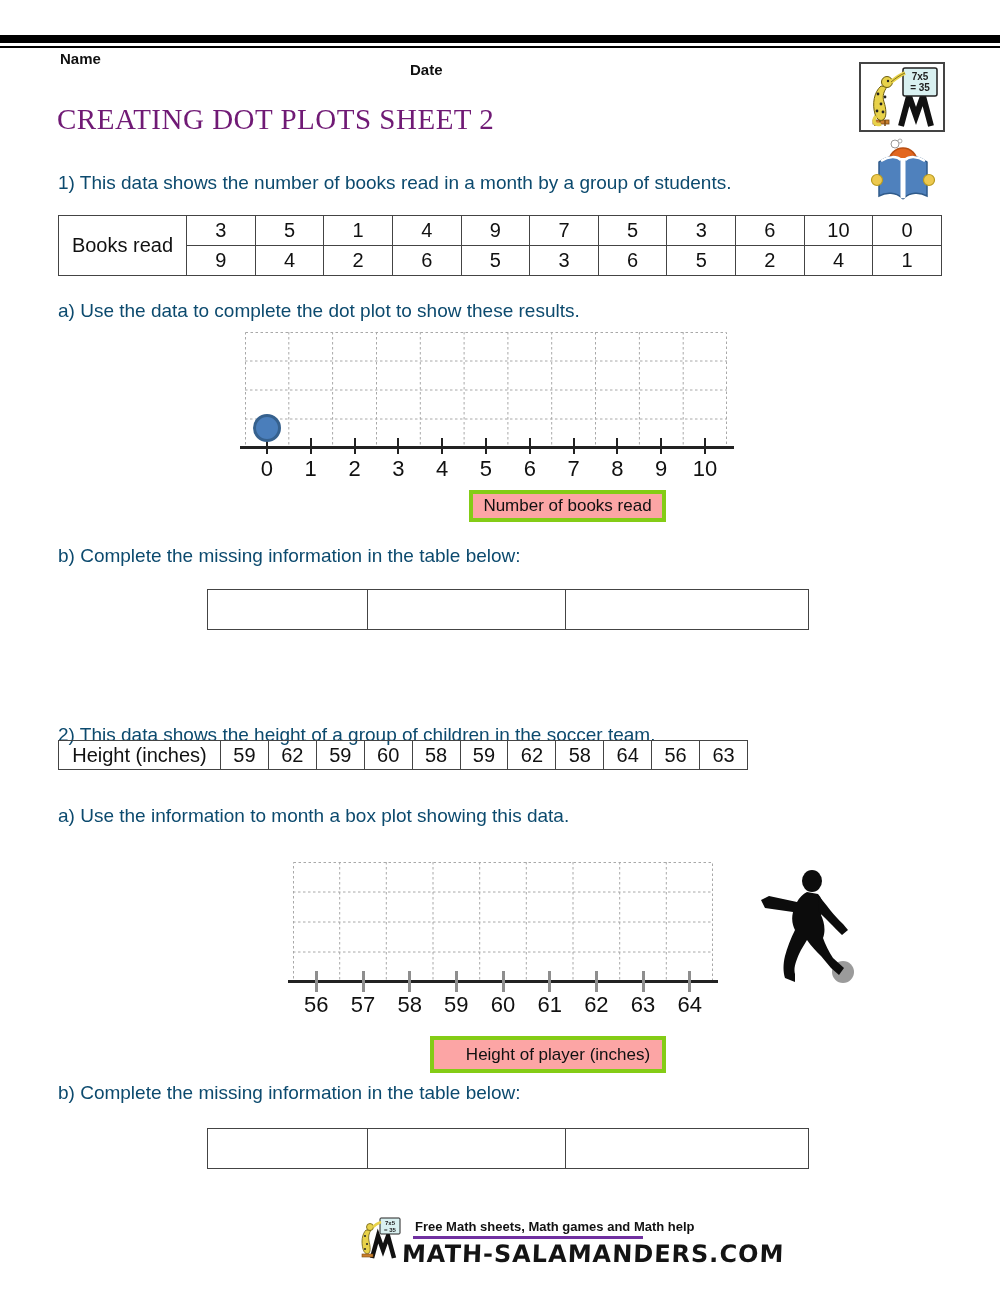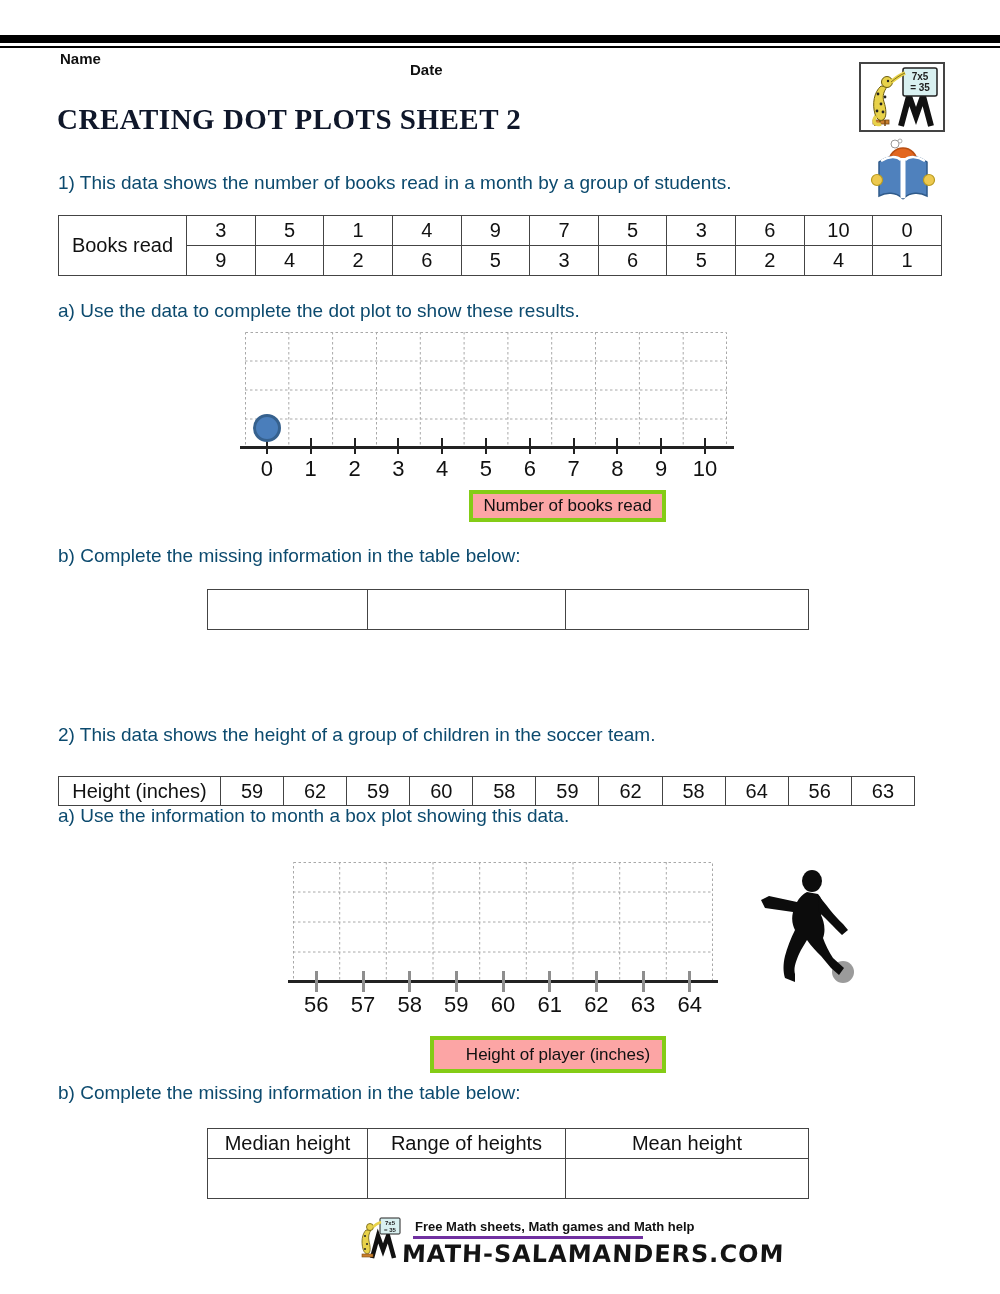--- a/index.html
+++ b/index.html
@@ -7,32 +7,32 @@
   body { width:1000px; height:1294px; position:relative; font-family:"Liberation Sans", sans-serif; color:#1a1a1a; overflow:hidden; }
   .abs { position:absolute; }
 
   .top-rule-thick { left:0; top:35px; width:1000px; height:8px; background:#000; }
   .top-rule-thin  { left:0; top:46px; width:1000px; height:2px; background:#000; }
 
   .meta-label { font-size:15px; font-weight:bold; color:#111; }
 
   .logo-box { left:859px; top:62px; width:86px; height:70px; border:2px solid #444; background:#fff; }
 
-  .page-title { left:57px; top:103px; font-family:"Liberation Serif", serif; font-weight:bold; font-size:29px; letter-spacing:0.5px; color:#0f172a; }
+  .page-title { left:57px; top:103px; font-family:"Liberation Serif", serif; font-weight:normal; font-size:29px; letter-spacing:0.5px; color:#701a75; }
 
   .qtext { font-size:19px; color:#0c4a6e; white-space:nowrap; }
 
   table { border-collapse:collapse; position:absolute; table-layout:fixed; }
   td { border:1px solid #444; text-align:center; font-size:20px; color:#111; }
 
   .books-table { left:58px; top:215px; width:884px; }
   .books-table td { height:30px; }
   .books-table .rowhead { width:128px; font-size:20px; }
 
-  .heights-table { left:58px; top:776px; width:857px; }
+  .heights-table { left:58px; top:740px; width:690px; }
   .heights-table td { height:29px; }
   .heights-table .rowhead { width:162px; }
 
   .stats-table { width:601px; }
   .stats-table th { border:1px solid #444; height:30px; font-size:20px; font-weight:normal; color:#111; font-family:"Liberation Sans", sans-serif; }
   .stats-table td.blank { height:40px; }
   .stats1 { left:207px; top:589px; }
   .stats2 { left:207px; top:1128px; }
 
   .axis-line { background:#222; height:3px; }
@@ -294,25 +294,20 @@
 
 <div class="abs qtext" style="left:58px;top:1082px;">b) Complete the missing information in the table below:</div>
 
 <table class="stats-table stats2">
   <colgroup>
       <col style="width:160px">
       <col style="width:198px">
       <col style="width:243px">
     </colgroup>
   <tbody>
-      <tr>
-    <th>Median height</th>
-    <th>Range of heights</th>
-    <th>Mean height</th>
-  </tr>
   <tr>
     <td class="blank"></td>
     <td class="blank"></td>
     <td class="blank"></td>
   </tr>
 </tbody>
   </table>
 
 <svg class="abs" style="left:356px;top:1216px;" width="46" height="46" viewBox="0 0 46 46">
   <polyline points="16,42 22,20 27,34 32,20 38,42" fill="none" stroke="#111" stroke-width="4.5"></polyline>

